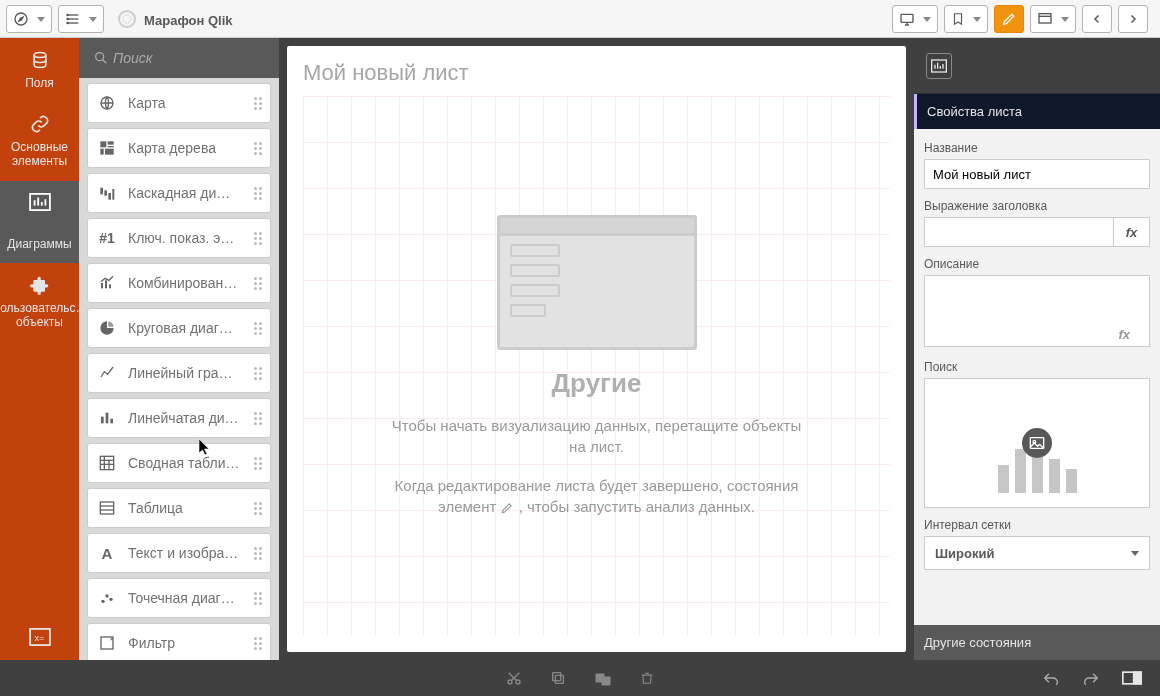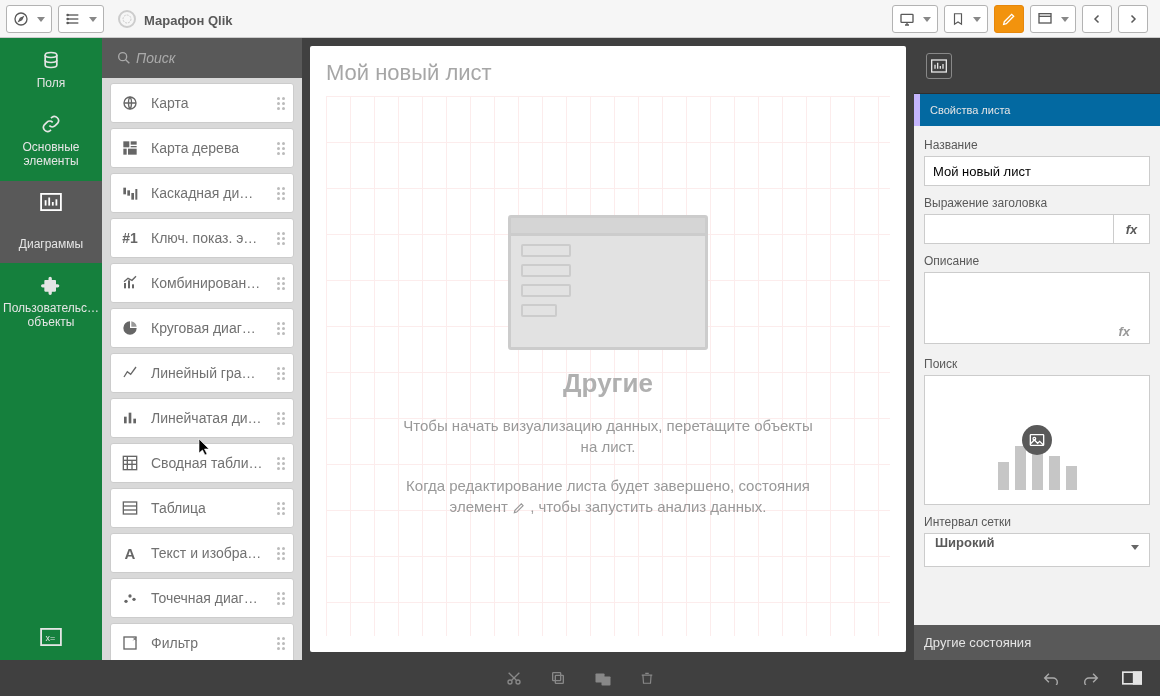--- a/index.html
+++ b/index.html
@@ -88,22 +88,22 @@
   
   .main {
     flex: 1;
     display: flex;
     min-height: 0;
     background: #404040;
   }
 
   
   .rail {
-    width: 102px;
-    background: #15803d;
+    width: 79px;
+    background: #c2410c;
     color: #ddd;
     display: flex;
     flex-direction: column;
   }
   .rail-item {
     display: flex;
     flex-direction: column;
     align-items: center;
     justify-content: center;
     padding: 12px 4px;
@@ -296,24 +296,24 @@
     padding: 0 12px;
     border-bottom: 1px solid #2f2f2f;
   }
   .rp-tab {
     width: 26px; height: 26px;
     border: 1px solid #888;
     border-radius: 3px;
     display: flex; align-items: center; justify-content: center;
   }
   .rp-section-head {
-    background: #0369a1;
-    border-left: 6px solid #c4b5fd;
+    background: #0f172a;
+    border-left: 3px solid #c4b5fd;
     padding: 10px 10px;
-    font-size: 11px;
+    font-size: 13px;
     color: #e5e5e5;
   }
   .rp-body {
     flex: 1;
     background: #f2f2f2;
     color: #595959;
     padding: 12px 10px;
     overflow: hidden;
   }
   .rp-field-label {
@@ -394,21 +394,21 @@
     color: #fff;
     display: flex; align-items: center; justify-content: center;
     font-size: 13px;
   }
   .rp-select {
     width: 100%;
     height: 16px;
     border: 1px solid #ccc;
     background: #fff;
     display: flex;
-    align-items: flex-end;
+    align-items: center;
     padding: 16px 10px;
     justify-content: space-between;
     font-weight: 700;
   }
   .rp-section-head.minor {
     border-left: none;
     background: #595959;
     font-size: 13px;
   }
 

